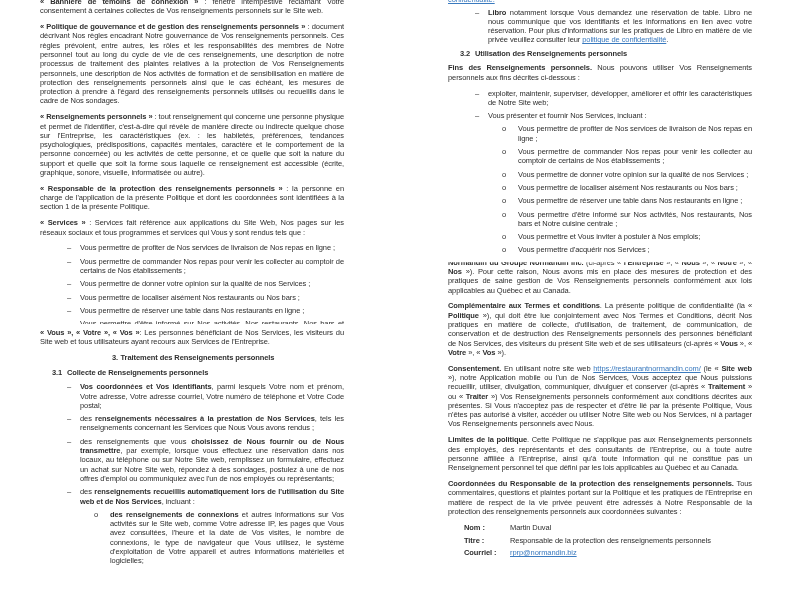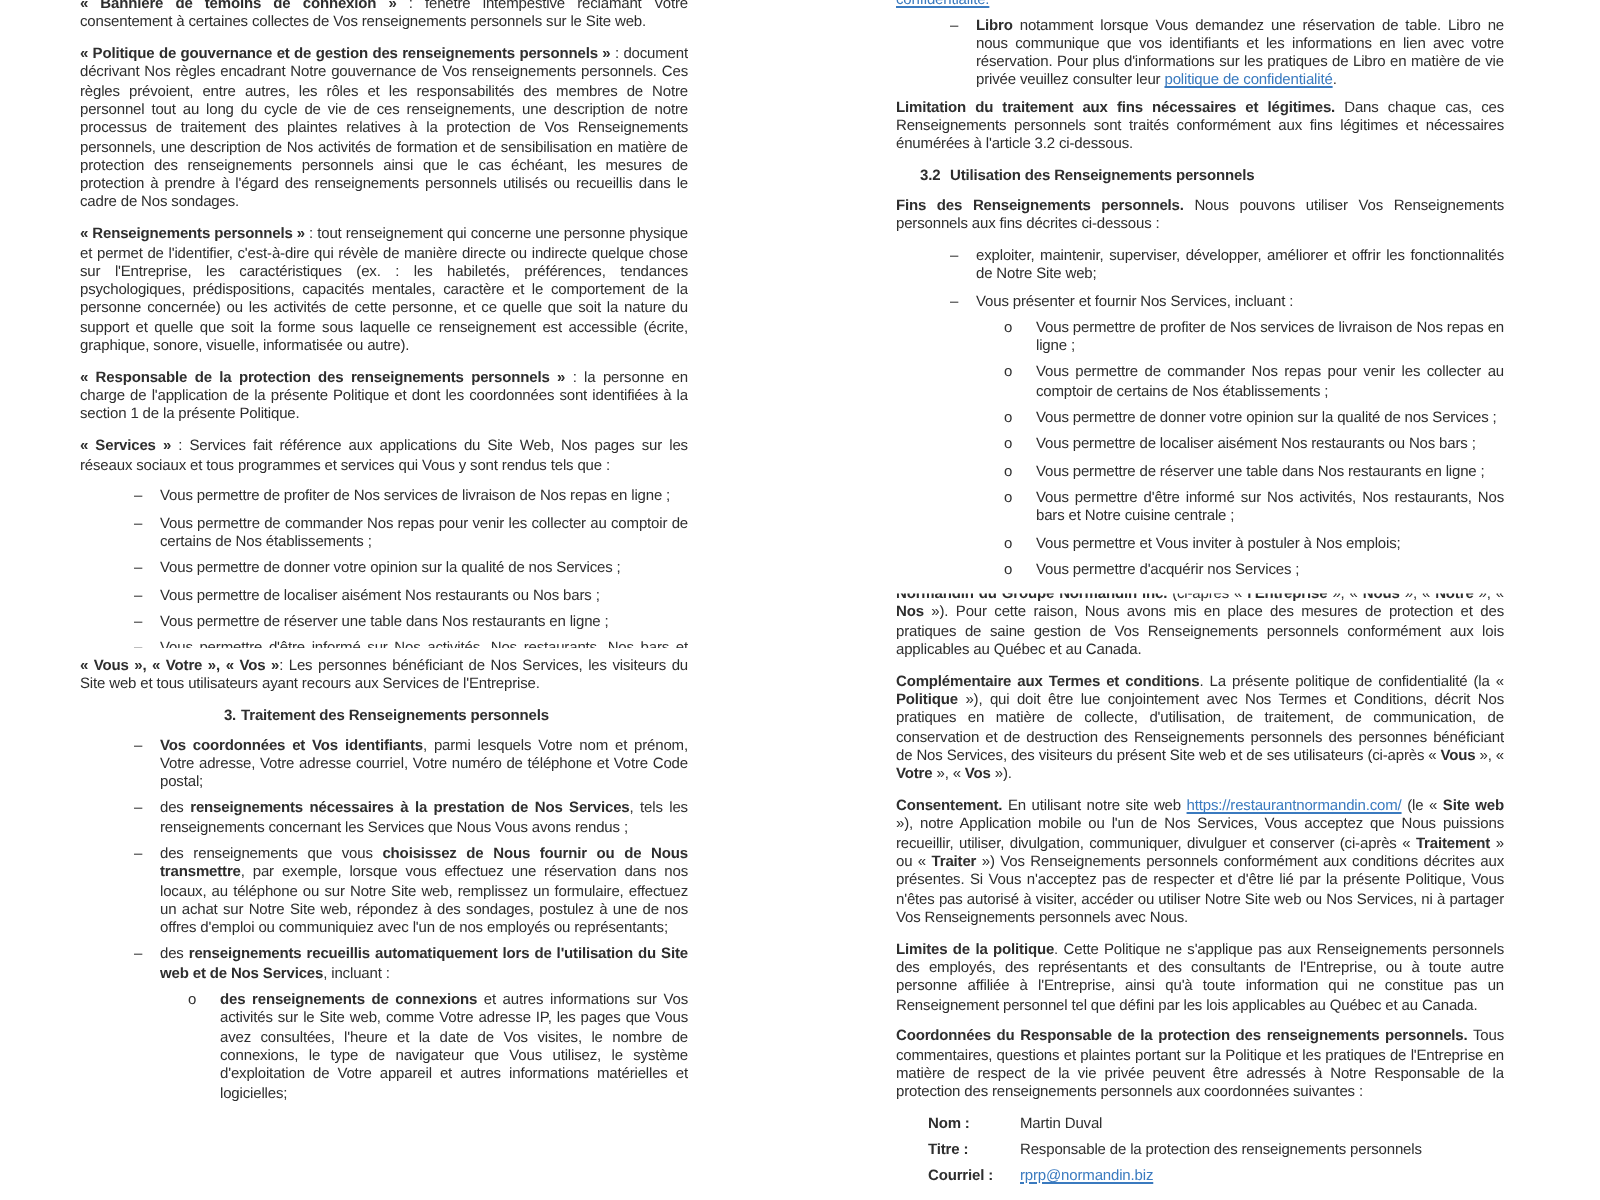--- a/index.html
+++ b/index.html
@@ -57,37 +57,37 @@
         <div class="blk p"><span class="b">« Responsable de la protection des renseignements personnels »</span><span class=""> : la personne en charge de l'application de la présente Politique et dont les coordonnées sont identifiées à la section 1 de la présente Politique.</span></div>
         <div class="blk p"><span class="b">« Services »</span><span class=""> : Services fait référence aux applications du Site Web, Nos pages sur les réseaux sociaux et tous programmes et services qui Vous y sont rendus tels que :</span></div>
         <div class="blk li"><span class="marker">–</span><span><span class="">Vous permettre de profiter de Nos services de livraison de Nos repas en ligne ;</span></span></div>
         <div class="blk li"><span class="marker">–</span><span><span class="">Vous permettre de commander Nos repas pour venir les collecter au comptoir de certains de Nos établissements ;</span></span></div>
         <div class="blk li"><span class="marker">–</span><span><span class="">Vous permettre de donner votre opinion sur la qualité de nos Services ;</span></span></div>
         <div class="blk li"><span class="marker">–</span><span><span class="">Vous permettre de localiser aisément Nos restaurants ou Nos bars ;</span></span></div>
         <div class="blk li"><span class="marker">–</span><span><span class="">Vous permettre de réserver une table dans Nos restaurants en ligne ;</span></span></div>
         <div class="blk li clip-bottom"><span class="marker">–</span><span><span class="">Vous permettre d'être informé sur Nos activités, Nos restaurants, Nos bars et Notre cuisine</span></span></div>
         <div class="blk p"><span class="b">« Vous », « Votre », « Vos »</span><span class="">: Les personnes bénéficiant de Nos Services, les visiteurs du Site web et tous utilisateurs ayant recours aux Services de l'Entreprise.</span></div>
         <div class="blk h1"><span class="hnum">3.</span><span>Traitement des Renseignements personnels</span></div>
+        <div class="blk h2"><span class="hnum">3.1</span><span>Collecte de Renseignements personnels</span></div>
         <div class="blk li"><span class="marker">–</span><span><span class="b">Vos coordonnées et Vos identifiants</span><span class="">, parmi lesquels Votre nom et prénom, Votre adresse, Votre adresse courriel, Votre numéro de téléphone et Votre Code postal;</span></span></div>
         <div class="blk li"><span class="marker">–</span><span><span class="">des </span><span class="b">renseignements nécessaires à la prestation de Nos Services</span><span class="">, tels les renseignements concernant les Services que Nous Vous avons rendus ;</span></span></div>
         <div class="blk li"><span class="marker">–</span><span><span class="">des renseignements que vous </span><span class="b">choisissez de Nous fournir ou de Nous transmettre</span><span class="">, par exemple, lorsque vous effectuez une réservation dans nos locaux, au téléphone ou sur Notre Site web, remplissez un formulaire, effectuez un achat sur Notre Site web, répondez à des sondages, postulez à une de nos offres d'emploi ou communiquiez avec l'un de nos employés ou représentants;</span></span></div>
         <div class="blk li"><span class="marker">–</span><span><span class="">des </span><span class="b">renseignements recueillis automatiquement lors de l'utilisation du Site web et de Nos Services</span><span class="">, incluant :</span></span></div>
         <div class="blk li2"><span class="marker">o</span><span><span class="b">des renseignements de connexions</span><span class=""> et autres informations sur Vos activités sur le Site web, comme Votre adresse IP, les pages que Vous avez consultées, l'heure et la date de Vos visites, le nombre de connexions, le type de navigateur que Vous utilisez, le système d'exploitation de Votre appareil et autres informations matérielles et logicielles;</span></span></div>
       </div>
   </div>
   <div class="col col-right">
     <div class="col-inner">
         <div class="blk clipfrag">
           <span class="frag-inner"><a class="lnk" href="#">confidentialité.</a></span>
         </div>
         <div class="blk li"><span class="marker">–</span><span><span class="b">Libro</span><span class=""> notamment lorsque Vous demandez une réservation de table.  Libro ne nous communique que vos identifiants et les informations en lien avec votre réservation. Pour plus d'informations sur les pratiques de Libro en matière de vie privée veuillez consulter leur </span><a class="lnk" href="#">politique de confidentialité</a><span class="">.</span></span></div>
-        <div class="blk p"><span class="b">Limitation du traitement aux fins nécessaires et légitimes.</span><span class=""> Dans chaque cas, ces Renseignements personnels sont traités conformément aux fins légitimes et nécessaires énumérées à l'article 3.2 ci-dessous.</span></div>
         <div class="blk h2"><span class="hnum">3.2</span><span>Utilisation des Renseignements personnels</span></div>
         <div class="blk p"><span class="b">Fins des Renseignements personnels.</span><span class=""> Nous pouvons utiliser Vos Renseignements personnels aux fins décrites ci-dessous :</span></div>
-        <div class="blk li"><span class="marker">–</span><span><span class="">exploiter, maintenir, superviser, développer, améliorer et offrir les fonctionnalités de Notre Site web;</span></span></div>
+        <div class="blk li"><span class="marker">–</span><span><span class="">exploiter, maintenir, superviser, développer, améliorer et offrir les caractéristiques de Notre Site web;</span></span></div>
         <div class="blk li"><span class="marker">–</span><span><span class="">Vous présenter et fournir Nos Services, incluant :</span></span></div>
         <div class="blk li2"><span class="marker">o</span><span><span class="">Vous permettre de profiter de Nos services de livraison de Nos repas en ligne ;</span></span></div>
         <div class="blk li2"><span class="marker">o</span><span><span class="">Vous permettre de commander Nos repas pour venir les collecter au comptoir de certains de Nos établissements ;</span></span></div>
         <div class="blk li2"><span class="marker">o</span><span><span class="">Vous permettre de donner votre opinion sur la qualité de nos Services ;</span></span></div>
         <div class="blk li2"><span class="marker">o</span><span><span class="">Vous permettre de localiser aisément Nos restaurants ou Nos bars ;</span></span></div>
         <div class="blk li2"><span class="marker">o</span><span><span class="">Vous permettre de réserver une table dans Nos restaurants en ligne ;</span></span></div>
         <div class="blk li2"><span class="marker">o</span><span><span class="">Vous permettre d'être informé sur Nos activités, Nos restaurants, Nos bars et Notre cuisine centrale ;</span></span></div>
         <div class="blk li2"><span class="marker">o</span><span><span class="">Vous permettre et Vous inviter à postuler à Nos emplois;</span></span></div>
         <div class="blk li2"><span class="marker">o</span><span><span class="">Vous permettre d'acquérir nos Services ;</span></span></div>
         <div class="blk p clip-top"><span class="b">Normandin du Groupe Normandin inc.</span><span class=""> (ci-après « </span><span class="b">l'Entreprise</span><span class=""> », « </span><span class="b">Nous</span><span class=""> », « </span><span class="b">Notre</span><span class=""> », « </span><span class="b">Nos</span><span class=""> »). Pour cette raison, Nous avons mis en place des mesures de protection et des pratiques de saine gestion de Vos Renseignements personnels conformément aux lois applicables au Québec et au Canada.</span></div>

